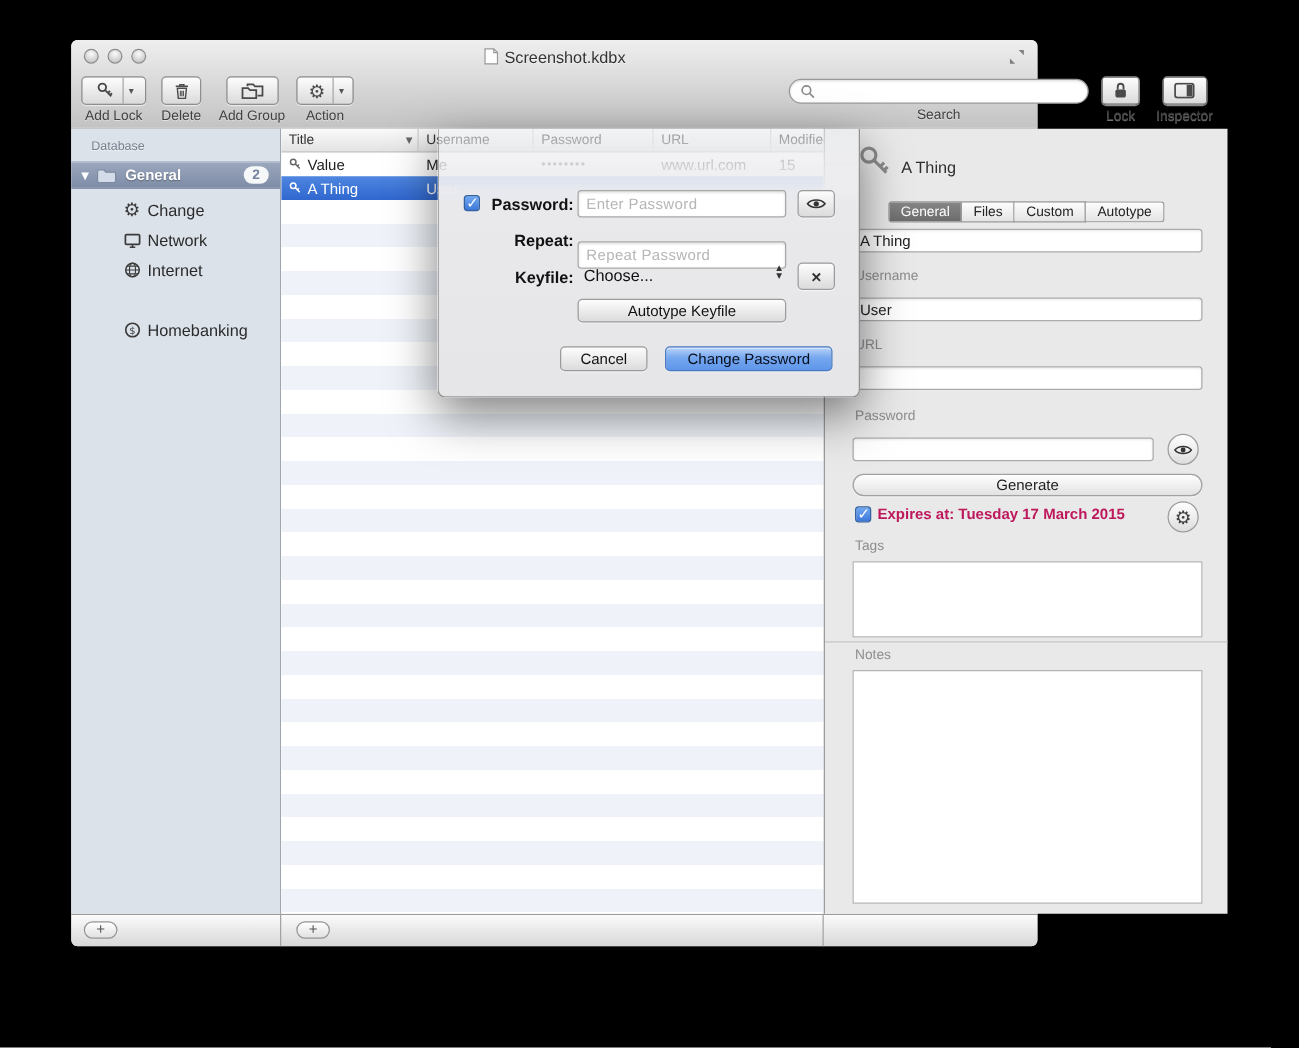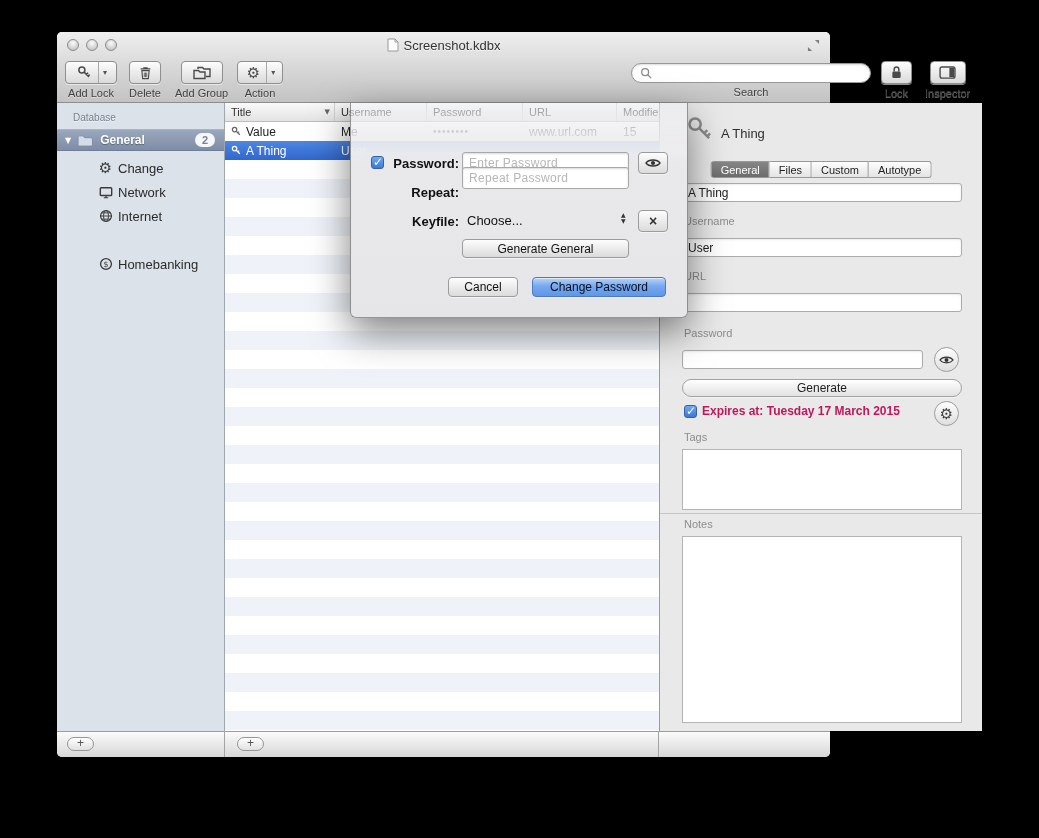--- a/index.html
+++ b/index.html
@@ -435,33 +435,33 @@
     <div class="eye-btn bezel-sm">
       <span>
         <svg width="16" height="10" viewBox="0 0 16 10">
             <path d="M1 5 C4 1 12 1 15 5 C12 9 4 9 1 5 Z" fill="none" stroke="#333" stroke-width="1.3"></path>
             <circle cx="8" cy="5" r="2.1" fill="#333"></circle>
           </svg>
       </span>
     </div>
 
     <div class="sheet-label" style="top:82px;">Repeat:</div>
-    <input class="sheet-field" style="top: 64px;" type="text" placeholder="Repeat Password">
+    <input class="sheet-field" style="top: 90px;" type="text" placeholder="Repeat Password">
 
     <div class="sheet-label" style="top:111px;">Keyfile:</div>
     <div class="keyfile-value">Choose...</div>
     <div class="stepper">
       <span class="stp-up"></span>
         <span class="stp-dn"></span>
     </div>
     <div class="clear-btn bezel-sm">
       <span class="clear-x"></span>
     </div>
 
-    <div class="genkey-btn bezel-sm">Generate General</div>
+    <div class="genkey-btn bezel-sm">Autotype Keyfile</div>
 
     <div class="cancel-btn bezel-sm">Cancel</div>
     <div class="change-btn">Change Password</div>
   </div>
 
   <div class="footer"></div>
   <div class="footer-divider" style="left:167px;"></div>
   <div class="footer-divider" style="left:601px;"></div>
   <div class="plus-btn" style="left:10px;">+</div>
   <div class="plus-btn" style="left:180px;">+</div>

